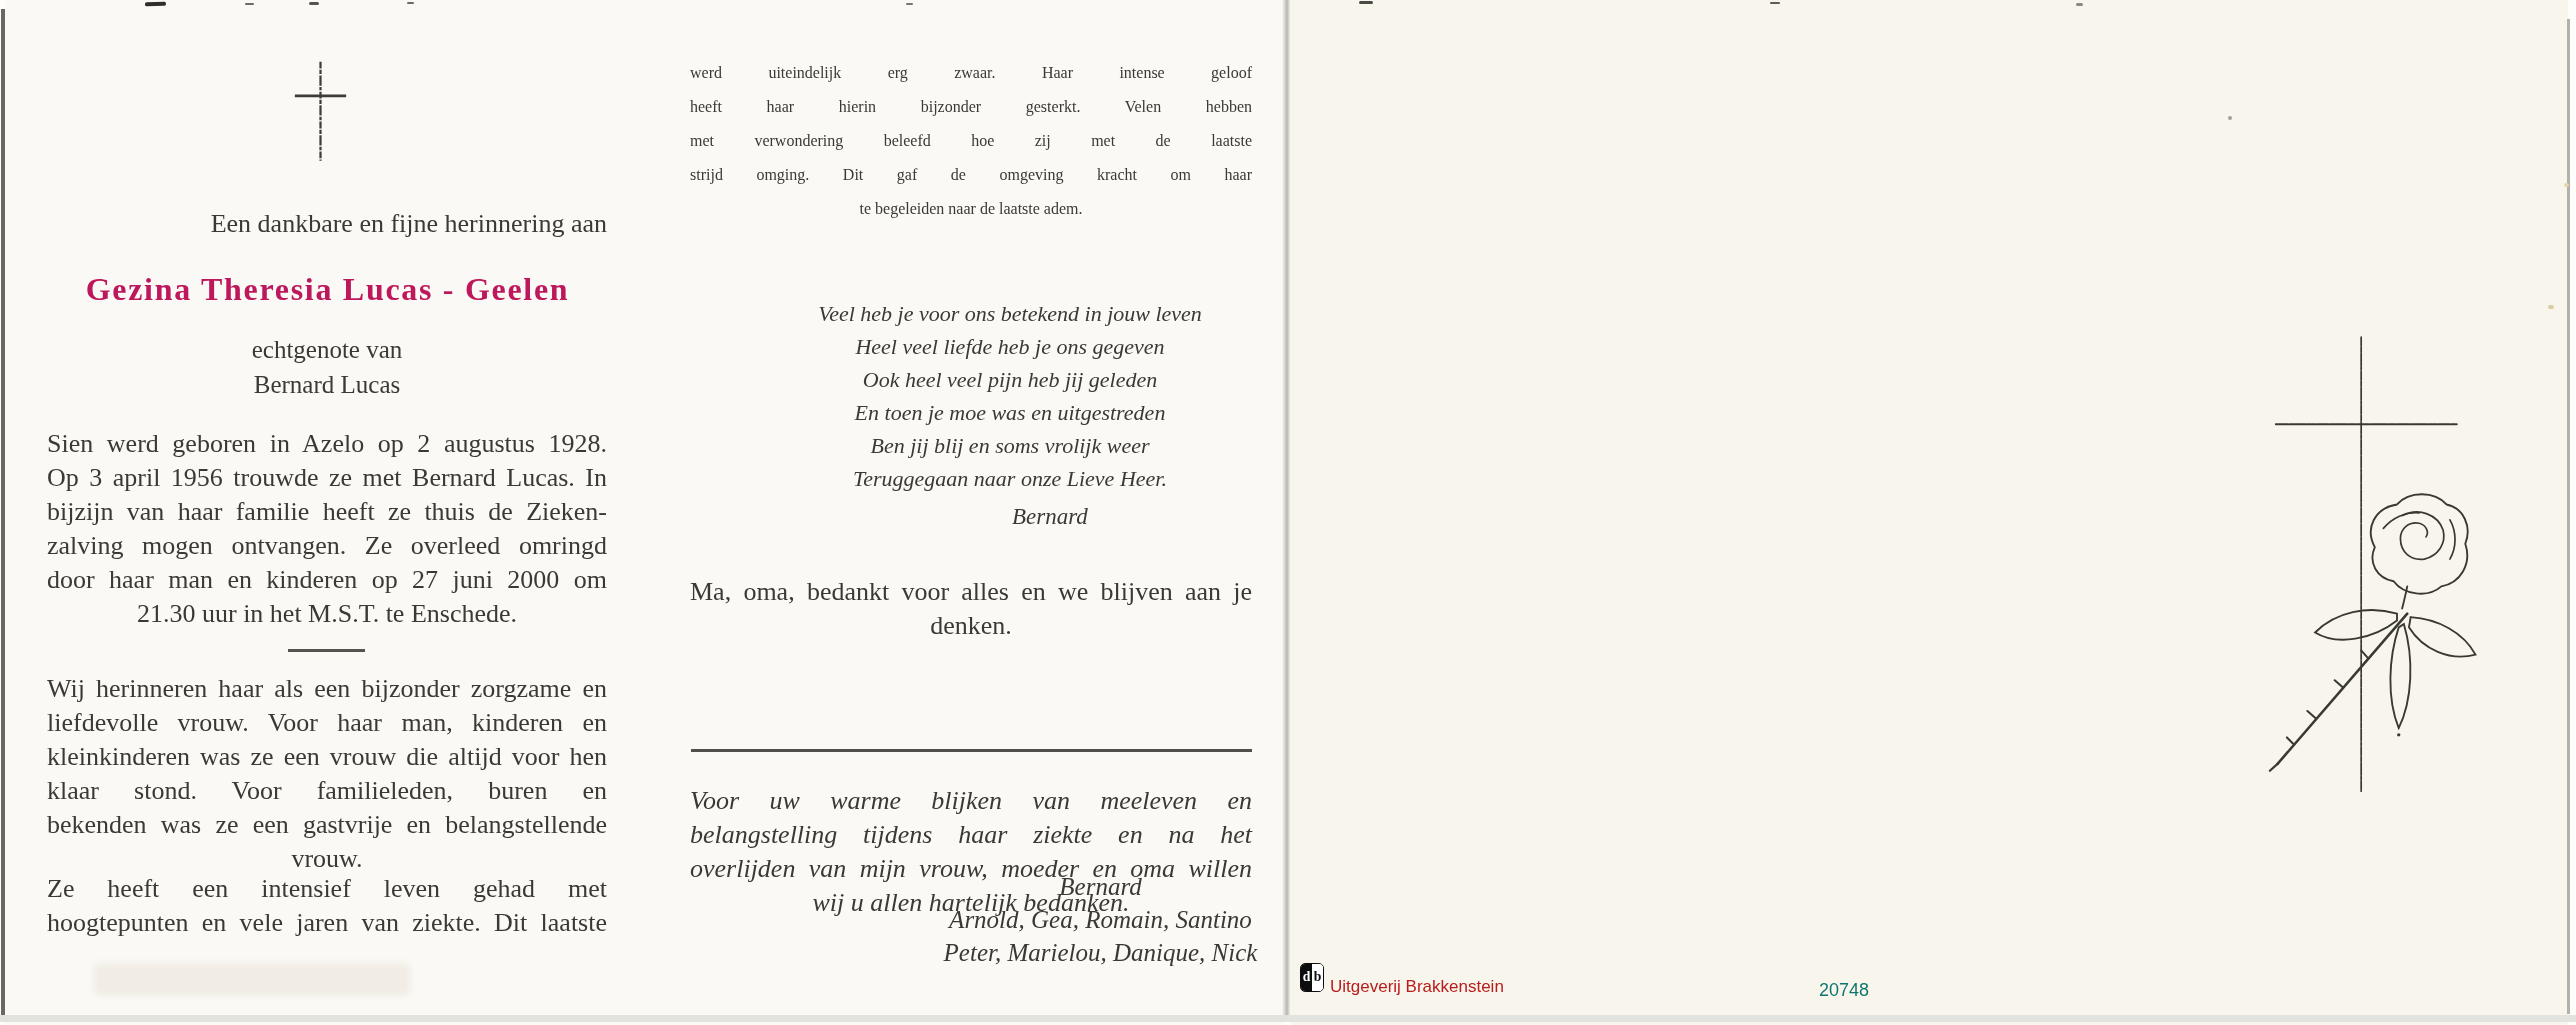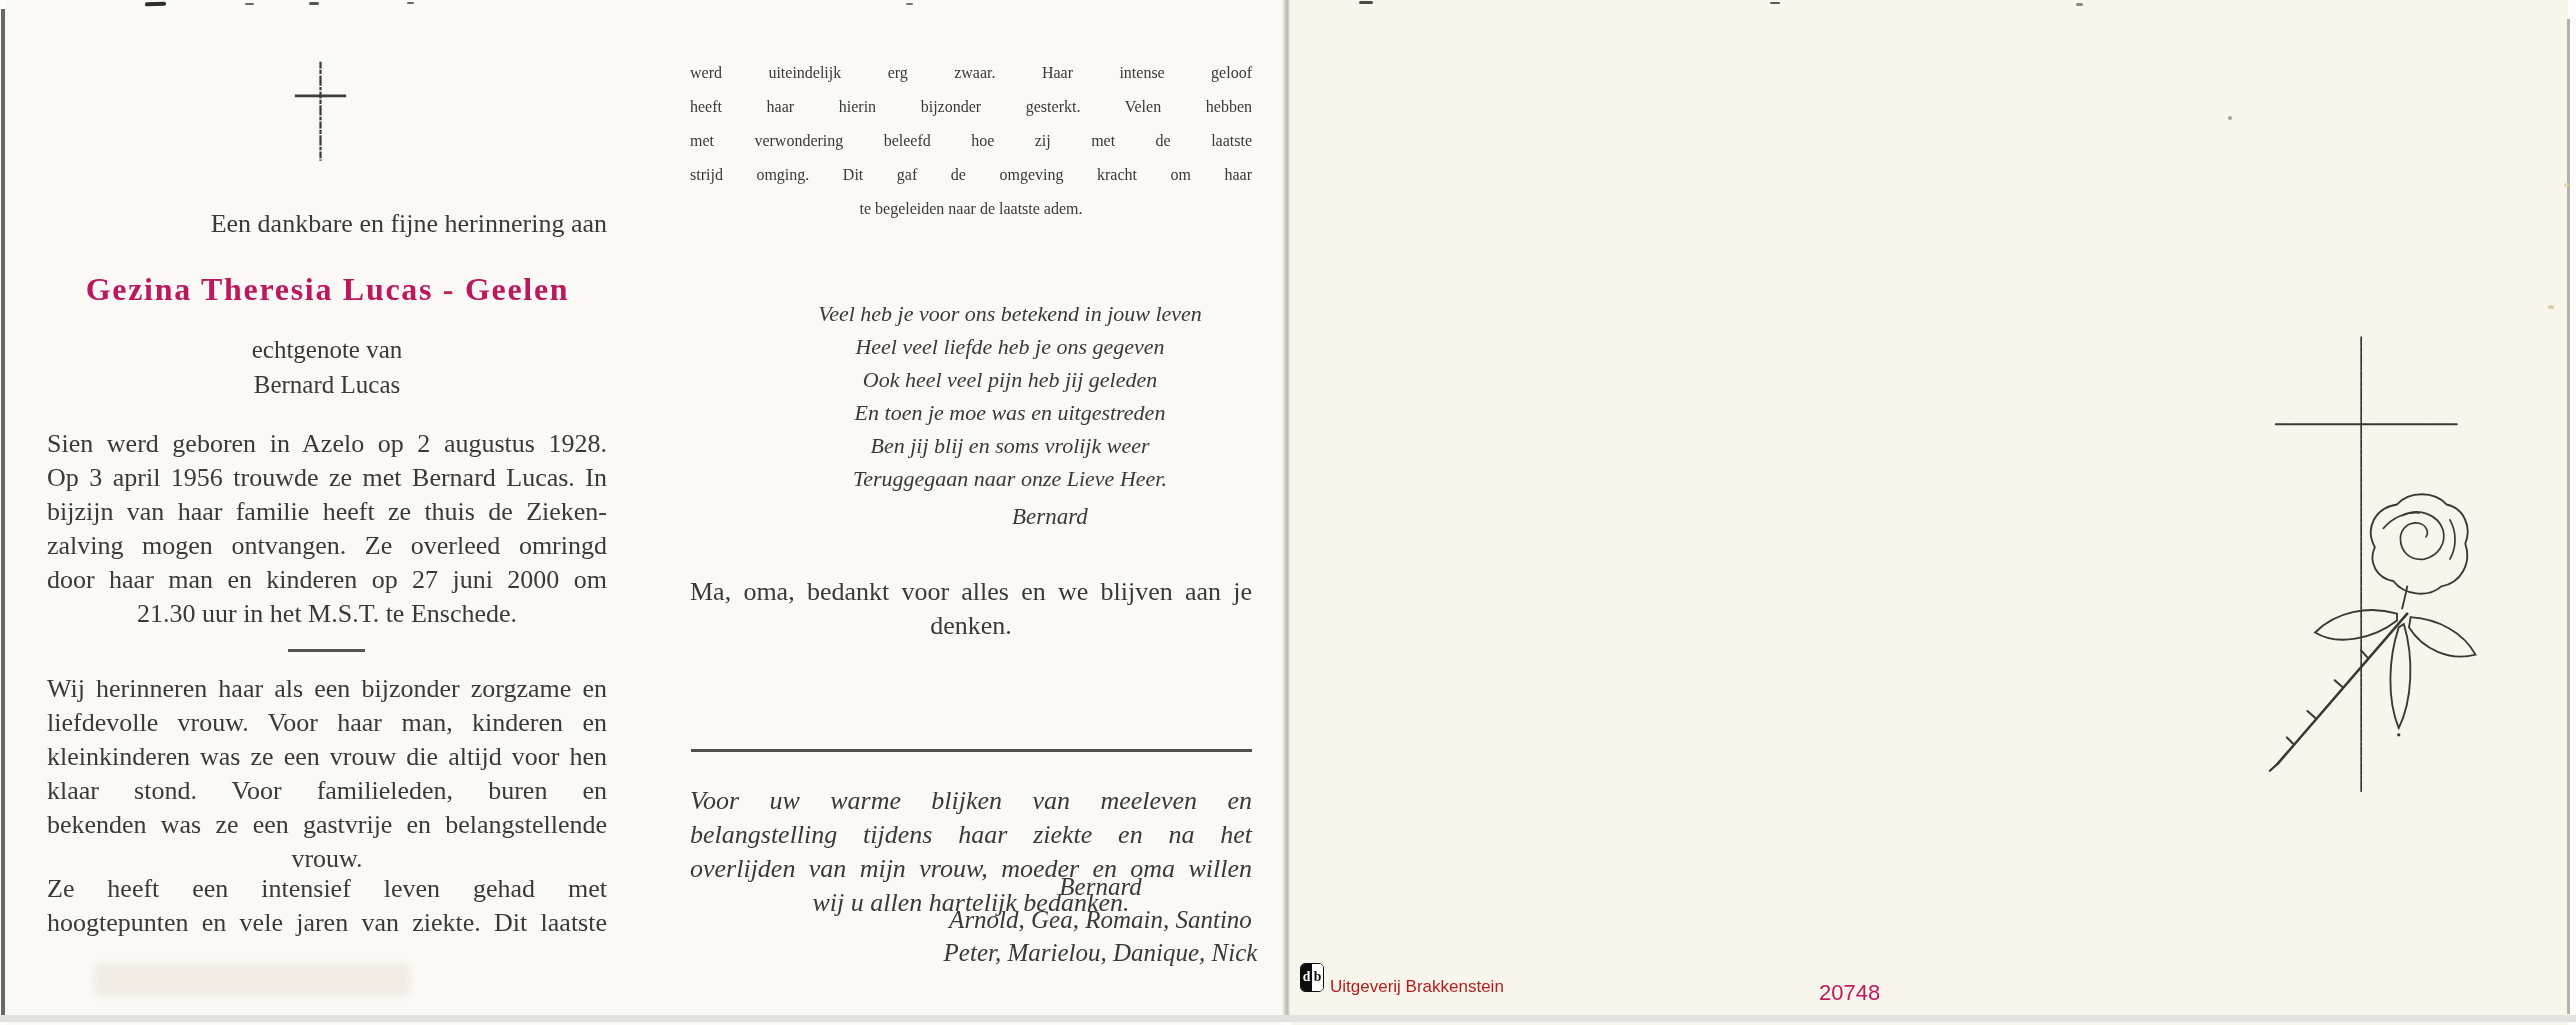--- a/index.html
+++ b/index.html
@@ -60,21 +60,21 @@
   .pub-logo {
     position: absolute; left: 1300px; top: 963px; width: 24px; height: 29px;
     border: 1.7px solid #0d0d0d; border-radius: 5.1px; box-sizing: border-box;
     display: flex; overflow: hidden; background: #ffffff;
     font-family: "Liberation Serif", serif; font-weight: bold; font-size: 13.7px; line-height: 26px;
   }
   .pub-logo .half { flex: 1; text-align: center; }
   .pub-logo .half.dark  { background: #0d0d0d; color: #ffffff; }
   .pub-logo .half.light { background: #ffffff; color: #0d0d0d; }
   .pub-name { position: absolute; left: 1330px; top: 977px; font-family: "Liberation Sans", sans-serif; font-size: 17px; color: #b91c1c; }
-  .card-number { position: absolute; left: 1819px; top: 980px; font-family: "Liberation Sans", sans-serif; font-size: 22px; color: #be185d; text-align: center; }
+  .card-number { position: absolute; left: 1819px; top: 980px; font-family: "Liberation Sans", sans-serif; font-size: 18px; color: #0f766e; text-align: center; }
 
   .dot { position: absolute; border-radius: 50%; }
 </style>
 </head>
 <body>
 
 <div class="scan">
 
   <div class="panel panel-left"></div>
   <div class="panel panel-right"></div>

